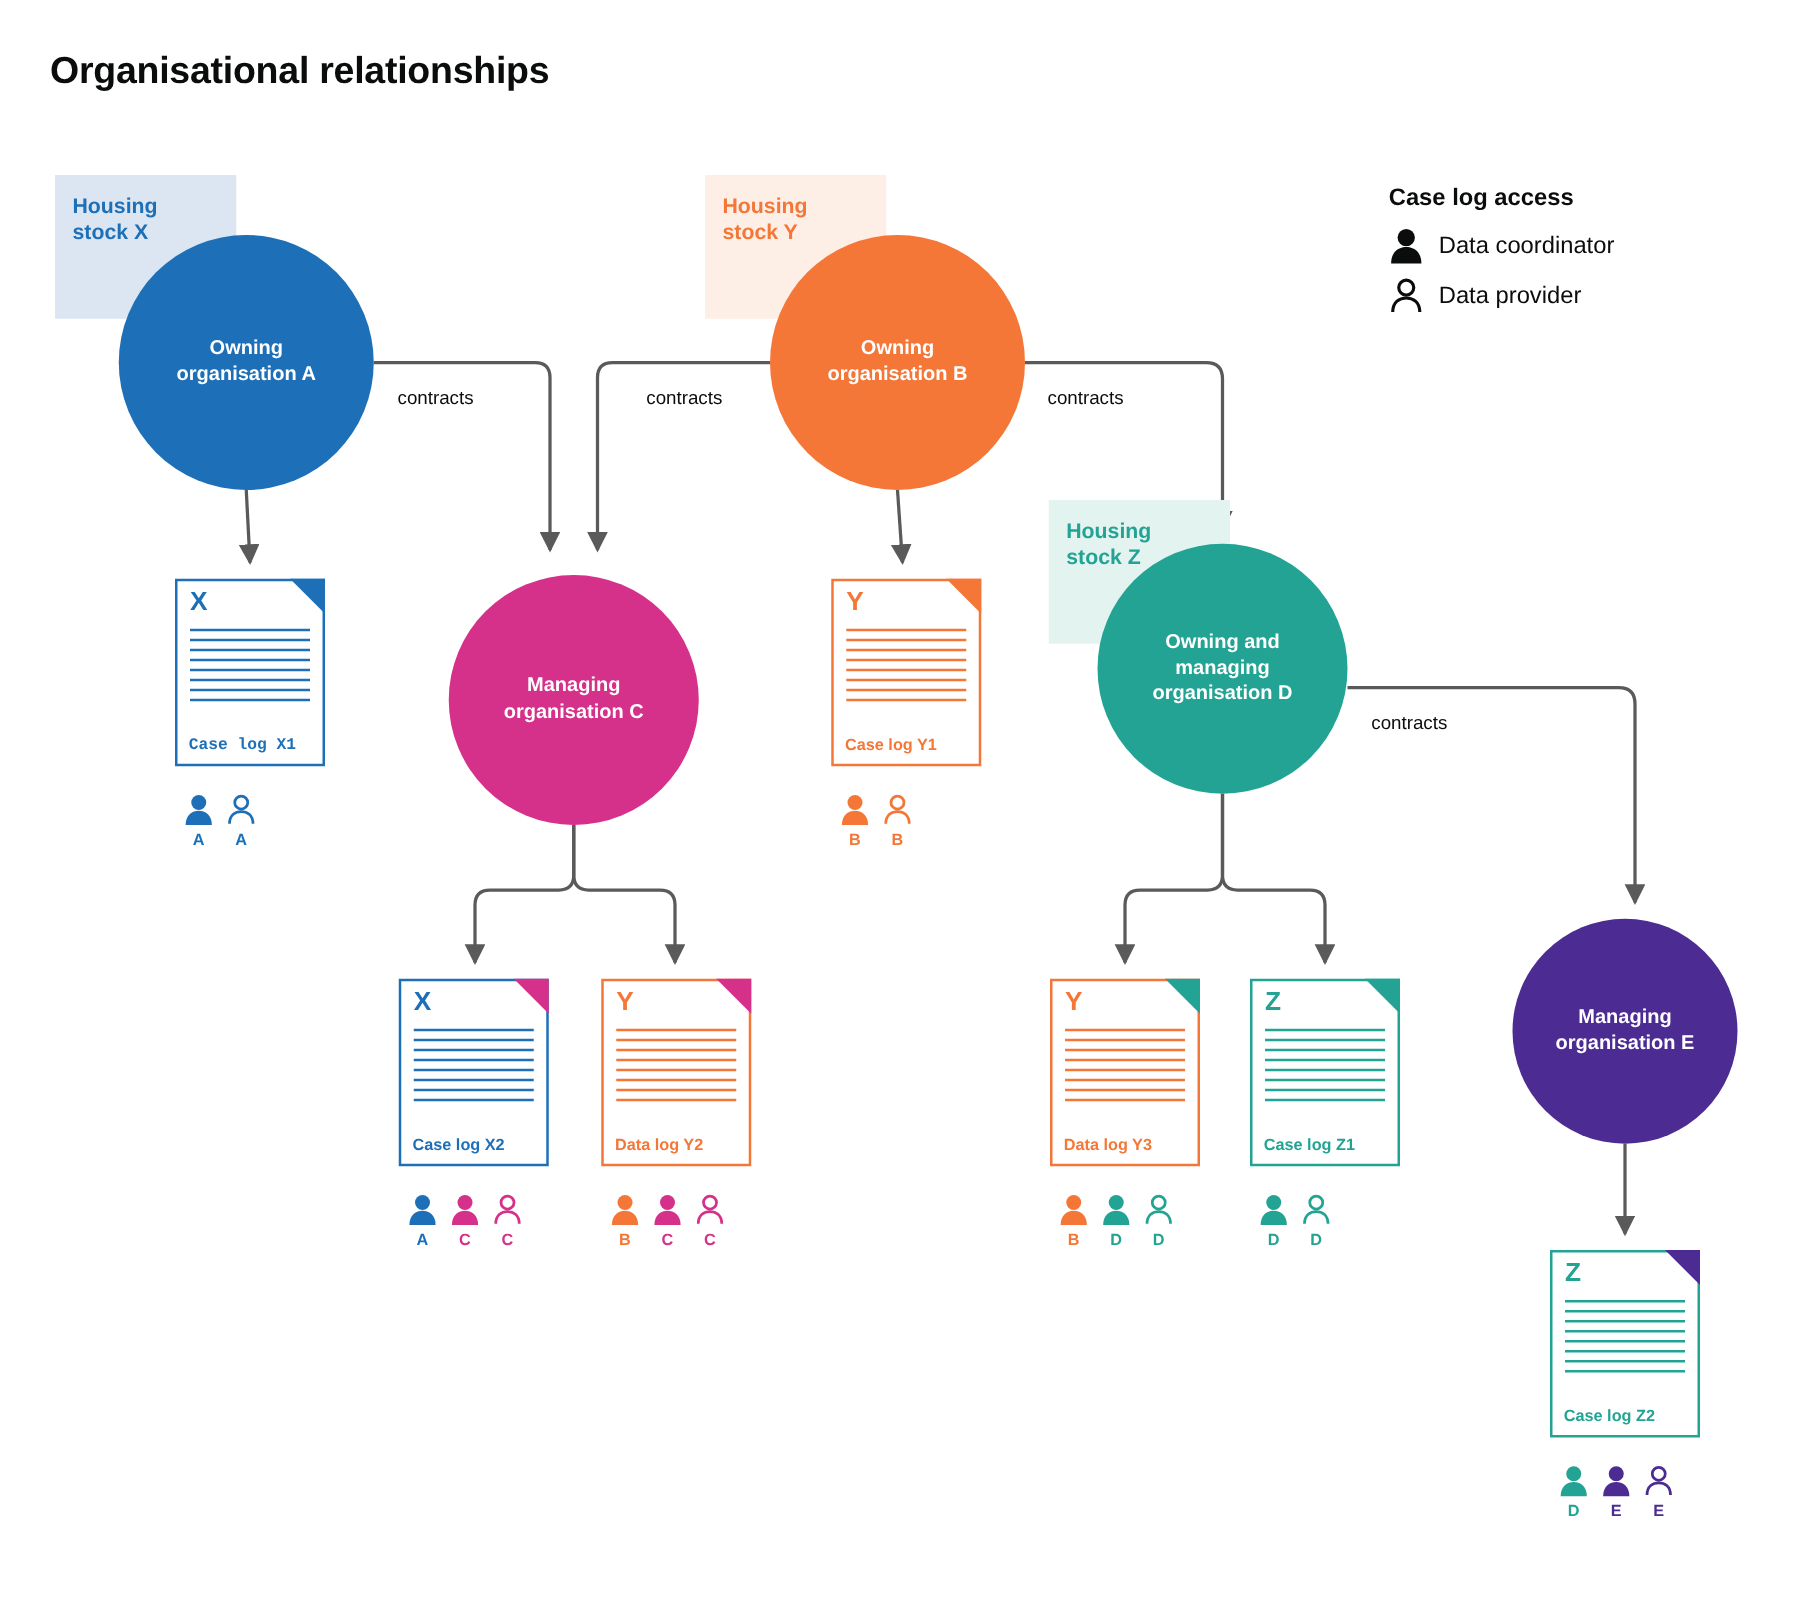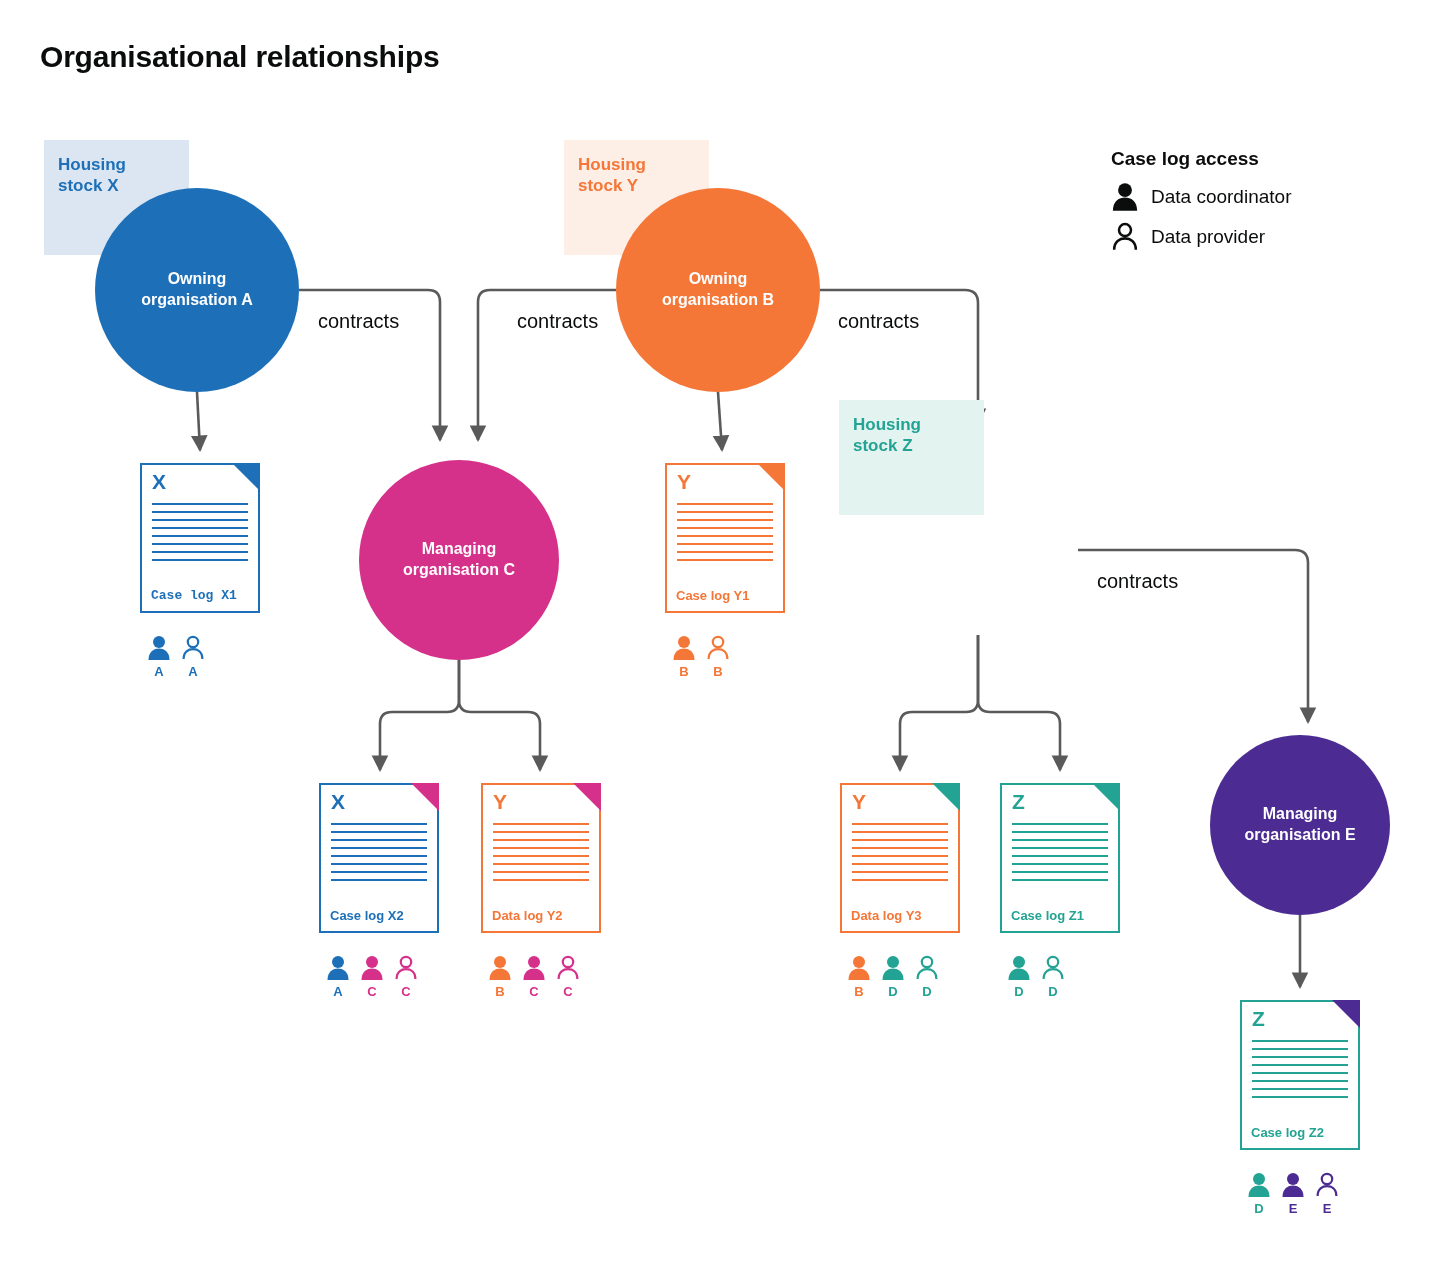--- a/index.html
+++ b/index.html
@@ -136,21 +136,21 @@
     align-items: center;
     gap: 12px;
     margin-bottom: 10px;
   }
   .legend .lrow span {
     font-size: 19px;
   }
   
   .elabel {
     position: absolute;
-    font-size: 20px;
+    font-size: 15px;
     color: #0b0c0c;
     white-space: nowrap;
   }
 </style>
 </head>
 <body>
 
 <div id="stage">
 
   <div class="title">Organisational relationships</div>
@@ -193,20 +193,23 @@
 stock Y</div>
   <div class="stock" style="left:839px;top:400px;width:145px;height:115px;background:#e2f3f0;color:#23a393;">Housing
 stock Z</div>
 
   <div class="circle" style="left:95px;top:188px;width:204px;height:204px;background:#1d70b8;">Owning
 organisation A</div>
   <div class="circle" style="left:616px;top:188px;width:204px;height:204px;background:#f47738;">Owning
 organisation B</div>
   <div class="circle" style="left:359px;top:460px;width:200px;height:200px;background:#d5308a;">Managing
 organisation C</div>
+  <div class="circle" style="left:878px;top:435px;width:200px;height:200px;background:#23a393;">Owning and
+managing
+organisation D</div>
   <div class="circle" style="left:1210px;top:735px;width:180px;height:180px;background:#4c2c92;">Managing
 organisation E</div>
 
   <div class="elabel" style="left:318px;top:310px;">contracts</div>
   <div class="elabel" style="left:517px;top:310px;">contracts</div>
   <div class="elabel" style="left:838px;top:310px;">contracts</div>
   <div class="elabel" style="left:1097px;top:570px;">contracts</div>
 
   <div class="doc" style="left:140px;top:463px;border-color:#1d70b8;">
     <div class="fold" style="border-top:28px solid #1d70b8;border-left:28px solid transparent;"></div>

